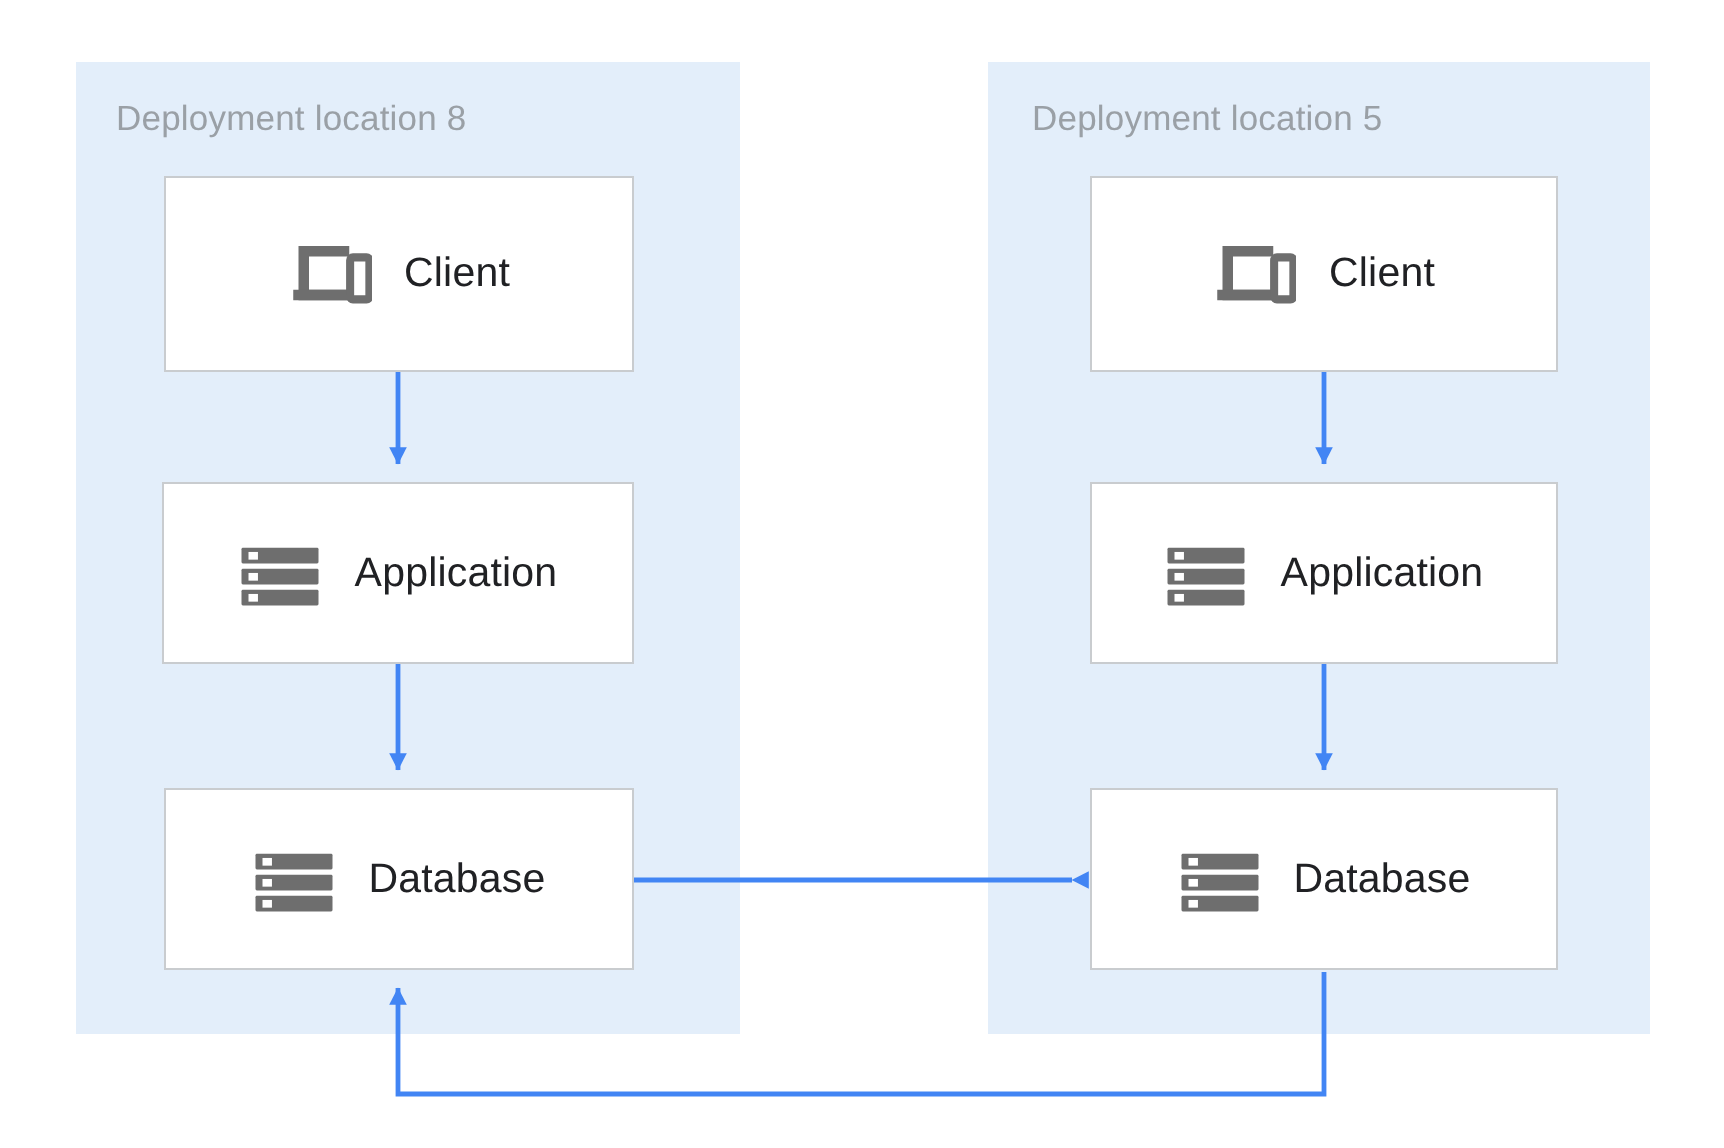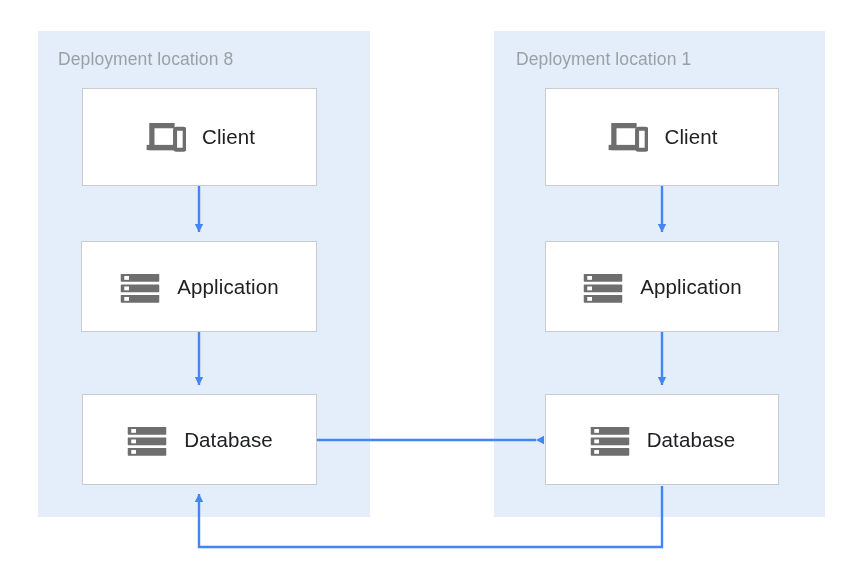--- a/index.html
+++ b/index.html
@@ -68,21 +68,21 @@
 </style>
 </head>
 <body>
 
 <div id="diagram">
 
   <div class="zone" style="left:38px; top:31px; width:332px; height:486px;"></div>
   <div class="zone" style="left:494px; top:31px; width:331px; height:486px;"></div>
 
   <div class="zone-label" style="left:58px; top:49px;">Deployment location 8</div>
-  <div class="zone-label" style="left:516px; top:49px;">Deployment location 1</div>
+  <div class="zone-label" style="left:516px; top:49px;">Deployment location 5</div>
 
   <svg id="edges" viewBox="0 0 862 574" xmlns="http://www.w3.org/2000/svg">
     <defs>
       <marker id="ah-down" markerWidth="10" markerHeight="9" refX="5" refY="8.4" orient="0" markerUnits="userSpaceOnUse">
         <path d="M0.6 0 L9.4 0 L5 8.6 Z" fill="#4285F4"></path>
       </marker>
       <marker id="ah-up" markerWidth="10" markerHeight="9" refX="5" refY="8.4" orient="180" markerUnits="userSpaceOnUse">
         <path d="M0.6 0 L9.4 0 L5 8.6 Z" fill="#4285F4"></path>
       </marker>
       <marker id="ah-right" markerWidth="10" markerHeight="9" refX="5" refY="8.4" orient="90" markerUnits="userSpaceOnUse">

